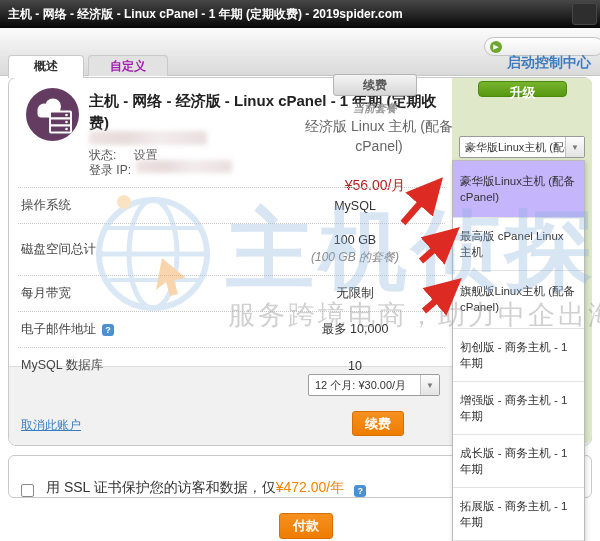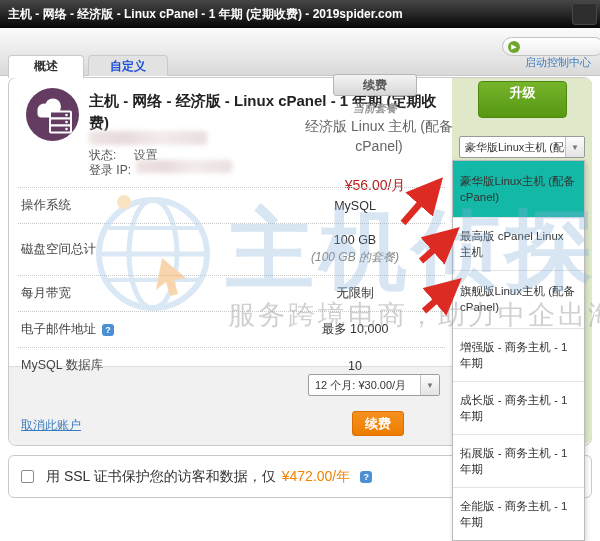--- a/index.html
+++ b/index.html
@@ -16,26 +16,26 @@
   .topbar-btn { position:absolute; right:3px; top:3px; width:25px; height:22px;
     background:#2e2e2e; border:1px solid #474747; border-radius:3px; }
   
   .subbar { position:absolute; left:0; top:28px; width:600px; height:48px;
     background:linear-gradient(#fbfbfb,#d9d9d9); border-bottom:1px solid #c6c6c6; z-index:1; }
   .launch-pill { position:absolute; right:-4px; top:37px; height:19px; z-index:5;
     background:linear-gradient(#ffffff,#ededed); border:1px solid #c2c2c2; border-radius:10px;
     display:flex; align-items:center; padding:0 12px 0 5px; cursor:pointer; }
   .launch-play { width:12px; height:12px; border-radius:50%; background:#6fa72e;
     color:#fff; font-size:7px; line-height:12px; text-align:center; margin-right:5px; }
-  .launch-label { color:#3b7bbe; font-size:11px; font-weight:normal; white-space:nowrap;margin-top:32px; }
+  .launch-label { color:#3b7bbe; font-size:14px; font-weight:bold; white-space:nowrap;margin-top:32px; }
   .tab { position:absolute; top:55px; height:21px; line-height:20px; text-align:center;
     font-size:12px; font-weight:bold; border:1px solid #c9c9c9; border-bottom:none;
     border-radius:4px 4px 0 0; z-index:3; cursor:pointer; }
   .tab-active { left:8px; width:76px; background:#fff; color:#333; height:23px; }
-  .tab-inactive { left:88px; width:80px; background:#e2e2e2; color:#1d4ed8; }
+  .tab-inactive { left:88px; width:80px; background:#e2e2e2; color:#a21caf; }
   
   .card { position:absolute; left:8px; top:77px; width:584px; height:369px;
     background:#fff; border:1px solid #c9c9c9; border-radius:8px; z-index:1; }
   .card-footer { position:absolute; left:9px; top:366px; width:582px; height:79px;
     background:#f1f1f1; border-top:1px solid #ddd; border-radius:0 0 7px 7px; z-index:2; }
   .green-panel { position:absolute; left:452px; top:78px; width:140px; height:365px;
     background:#dfe9ca; border-radius:0 7px 7px 0; z-index:2; }
   
   .prod-icon { position:absolute; left:25px; top:87px; z-index:3; }
   .prod-title { position:absolute; left:89px; top:90px; width:356px; z-index:3;
@@ -72,41 +72,41 @@
   .term-select .sel-text { flex:1; font-size:11px; color:#333; padding-left:6px; white-space:nowrap; overflow:hidden; }
   .sel-arrow { width:19px; height:100%; border-left:1px solid #c3c3c3;
     background:linear-gradient(#fdfdfd,#e3e3e3); color:#777; font-size:8px;
     display:flex; align-items:center; justify-content:center; }
   .renew-orange-btn { position:absolute; left:352px; top:411px; width:52px; height:25px; z-index:3;
     background:linear-gradient(#f69021,#ee7d00); border:1px solid #d86f00; border-radius:3px;
     color:#fff; font-size:13px; font-weight:bold; text-align:center; line-height:23px; cursor:pointer; }
   .cancel-link { position:absolute; left:21px; top:417px; z-index:3;
     font-size:12px; color:#3b7bbe; text-decoration:underline; cursor:pointer; }
   
-  .upgrade-btn { position:absolute; left:478px; top:81px; width:89px; height:37px; z-index:3;
+  .upgrade-btn { position:absolute; left:478px; top:81px; width:89px; height:16px; z-index:3;
     background:linear-gradient(#76b42b,#579812); border:1px solid #4c880e; border-radius:4px;
     color:#fff; font-size:13px; font-weight:bold; text-align:center; line-height:21px; cursor:pointer; }
   .upgrade-select { position:absolute; left:459px; top:136px; width:126px; height:22px; z-index:3;
     background:#fff; border:1px solid #999; border-radius:2px; display:flex; align-items:center; cursor:pointer; }
   .upgrade-select .sel-text { flex:1; font-size:11px; color:#333; padding-left:5px; white-space:nowrap; overflow:hidden; }
   .dropdown { position:absolute; left:452px; top:160px; width:133px; z-index:10;
     background:#fff; border:1px solid #bbb; box-shadow:1px 2px 5px rgba(0,0,0,.18); }
   .opt { padding:10px 7px; font-size:11.5px; color:#333; line-height:1.4;
     border-top:1px solid #e2e2e2; cursor:pointer; }
   .opt:first-child { border-top:none; }
-  .opt.selected { background:#14b8a6; }
+  .opt.selected { background:#c4b5fd; }
   .opt.tall { padding:12px 7px; }
   
   .ssl-box { position:absolute; left:8px; top:455px; width:584px; height:43px; z-index:3;
     background:#fff; border:1px solid #c9c9c9; border-radius:6px;
-    display:flex; align-items:center; padding-left:12px; }
+    display:flex; align-items:flex-end; padding-left:12px; }
   .checkbox { width:13px; height:13px; border:1px solid #8a8a8a; background:#fff;
     border-radius:2px; margin-right:12px; cursor:pointer; flex:none; }
   .ssl-text { font-size:14px; color:#333; }
-  .ssl-price { font-size:14px; color:#f18200; margin-left:6px; }
+  .ssl-price { font-size:14px; color:#f18200; }
   .ssl-help { margin-left:10px; }
   .pay-btn { position:absolute; left:279px; top:513px; width:54px; height:26px; z-index:3;
     background:linear-gradient(#f69021,#ee7d00); border:1px solid #d86f00; border-radius:3px;
     color:#fff; font-size:13px; font-weight:bold; text-align:center; line-height:24px; cursor:pointer; }
   
   .watermark { position:absolute; left:0; top:0; width:600px; height:541px;
     z-index:12; pointer-events:none; }
   .wm-brand { position:absolute; left:226px; top:206px; font-size:88px; font-weight:bold;
     color:rgba(135,175,215,.32); letter-spacing:5px; line-height:1; white-space:nowrap; }
   .wm-tagline { position:absolute; left:228px; top:297px; font-size:27px;
@@ -211,34 +211,36 @@
 
   <div class="upgrade-btn">升级</div>
   <div class="upgrade-select">
     <span class="sel-text">豪华版Linux主机 (配备</span>
     <span class="sel-arrow">▼</span>
   </div>
   <div class="dropdown">
     <div class="opt selected tall">豪华版Linux主机 (配备 cPanel)</div>
     <div class="opt">最高版 cPanel Linux 主机</div>
     <div class="opt tall">旗舰版Linux主机 (配备 cPanel)</div>
+    <div class="opt">初创版 - 商务主机 - 1 年期</div>
     <div class="opt">增强版 - 商务主机 - 1 年期</div>
     <div class="opt">成长版 - 商务主机 - 1 年期</div>
     <div class="opt">拓展版 - 商务主机 - 1 年期</div>
     <div class="opt">全能版 - 商务主机 - 1 年期</div>
 
   </div>
 
   <div class="ssl-box">
     <span class="checkbox"></span>
     <span class="ssl-text">用 SSL 证书保护您的访客和数据，仅</span>
     <span class="ssl-price">¥472.00/年</span>
     <span class="help-icon ssl-help">?</span>
   </div>
 
+  <div class="pay-btn">付款</div>
 
   <div class="watermark">
     <svg class="wm-globe" width="160" height="140" viewBox="0 0 160 140">
       <circle cx="75" cy="68" r="54" fill="none" stroke="#afcde9" stroke-width="6"></circle>
       <ellipse cx="75" cy="68" rx="24" ry="54" fill="none" stroke="#afcde9" stroke-width="5"></ellipse>
       <line x1="21" y1="68" x2="129" y2="68" stroke="#afcde9" stroke-width="5"></line>
       <line x1="29" y1="42" x2="121" y2="42" stroke="#afcde9" stroke-width="4"></line>
       <line x1="29" y1="94" x2="121" y2="94" stroke="#afcde9" stroke-width="4"></line>
       <circle cx="46" cy="16" r="7" fill="#f6c27c"></circle>
       <path d="M84 72 L108 92 L96 94 L100 108 L92 110 L88 96 L78 104 Z" fill="#f1a44a"></path>

